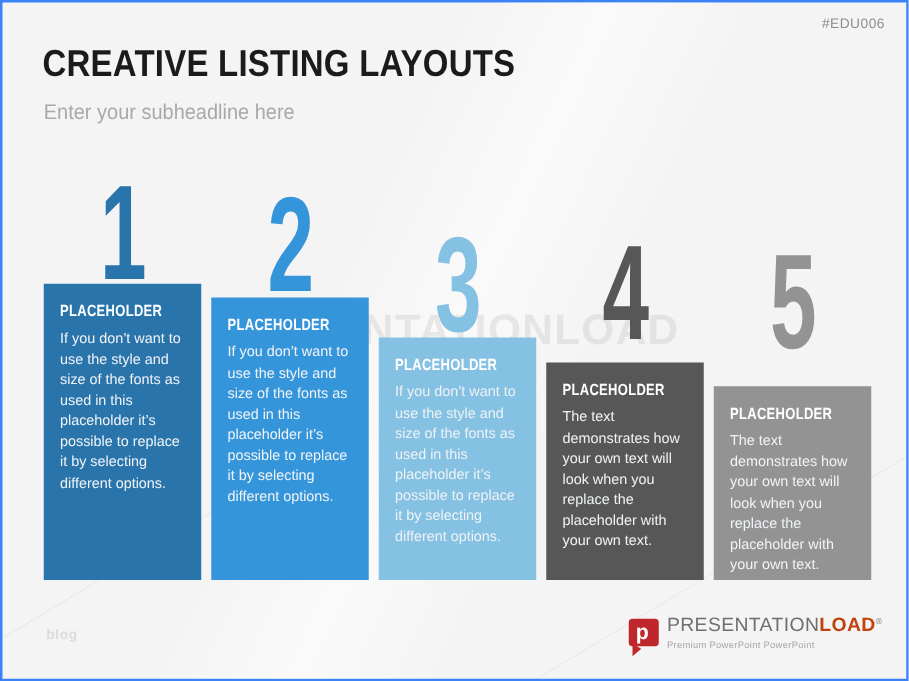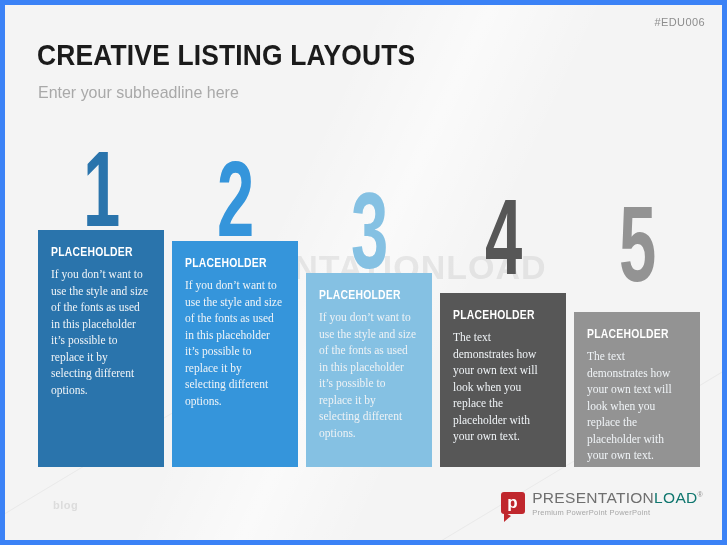--- a/index.html
+++ b/index.html
@@ -13,21 +13,21 @@
     font-family: "Liberation Sans", sans-serif;
     overflow: hidden;
   }
 
   #slide {
     position: relative;
     width: 727px;
     height: 545px;
     background: #f4f4f4;
     box-sizing: border-box;
-    border: 5px solid #3b82f6;
+    border: 2px solid #3b82f6;
     overflow: hidden;
   }
 
   
   .sheen {
     position: absolute;
     pointer-events: none;
     background: linear-gradient(115deg, rgba(255,255,255,0) 38%, rgba(255,255,255,0.55) 47%, rgba(255,255,255,0) 56%);
   }
   .sheen-a { left: -60px; top: -120px; width: 900px; height: 820px; }
@@ -149,28 +149,28 @@
     transform-origin: left center;
     white-space: nowrap;
     margin-bottom: 7px;
     font-family: "Liberation Sans", sans-serif;
   }
 
   .ph-body {
     font-size: 11.5px;
     line-height: 16.5px;
     color: #f0f4f7;
-    font-family: Liberation Serif, serif;
+    font-family: Liberation Sans, sans-serif;
   }
   .ph-body.dim { color: #eef2f5; }
 
   
   .blog {
     position: absolute;
-    left: 48px;
+    left: 35px;
     bottom: 29px;
     font-size: 11px;
     font-weight: 700;
     letter-spacing: 0.5px;
     color: #dcdcdc;
     font-family: "Liberation Sans", sans-serif;
   }
 
   .logo {
     position: absolute;
@@ -210,21 +210,21 @@
   }
   .logo-text { display: flex; flex-direction: column; line-height: 1; }
   .logo-main {
     font-size: 15.5px;
     letter-spacing: 0.3px;
     color: #6f6f6f;
     font-weight: 400;
     white-space: nowrap;
     font-family: "Liberation Sans", sans-serif;
   }
-  .logo-main b { color: #0f766e; font-weight: 400; }
+  .logo-main b { color: #c2410c; font-weight: 700; }
   .logo-main sup { font-size: 7px; vertical-align: super; color: #8a8a8a; }
   .logo-sub {
     margin-top: 3px;
     font-size: 7.5px;
     letter-spacing: 0.25px;
     color: #a7a7a7;
     white-space: nowrap;
     font-family: "Liberation Sans", sans-serif;
   }
 </style>

